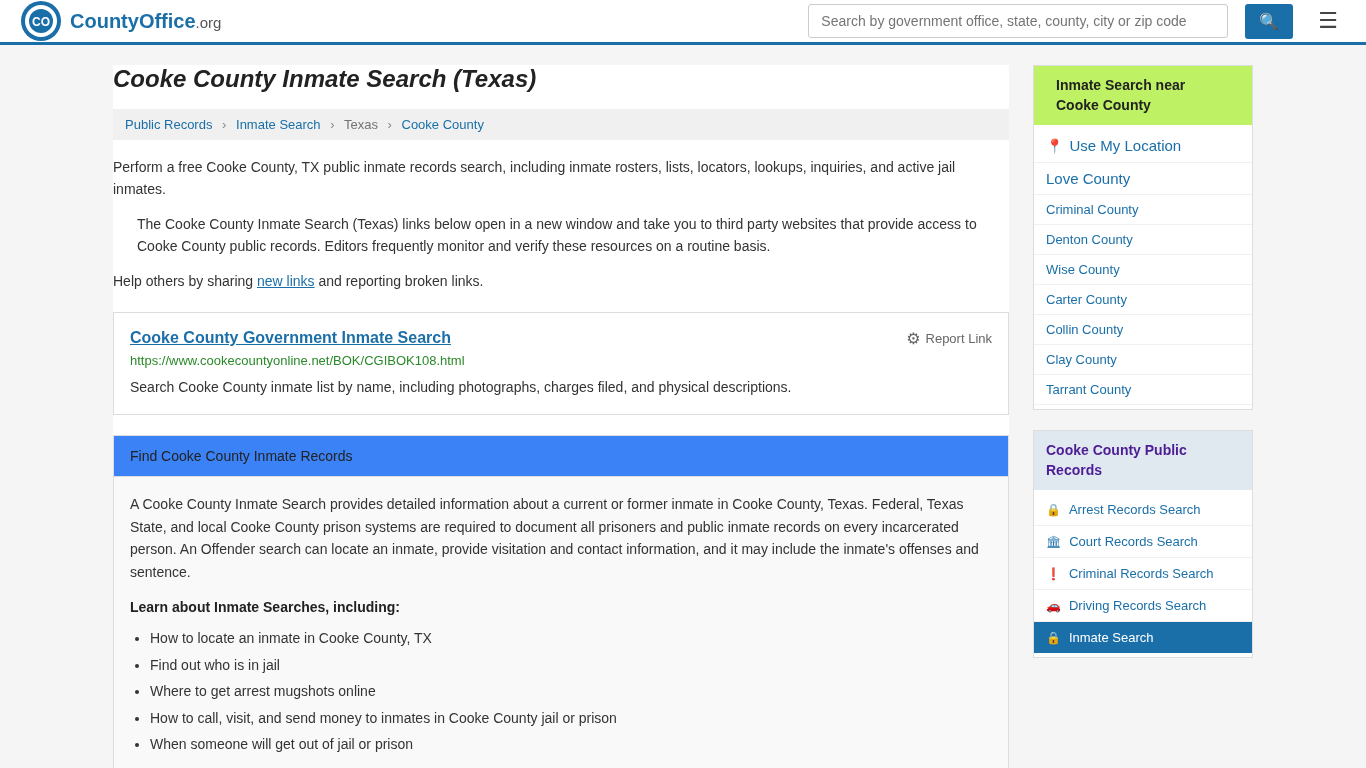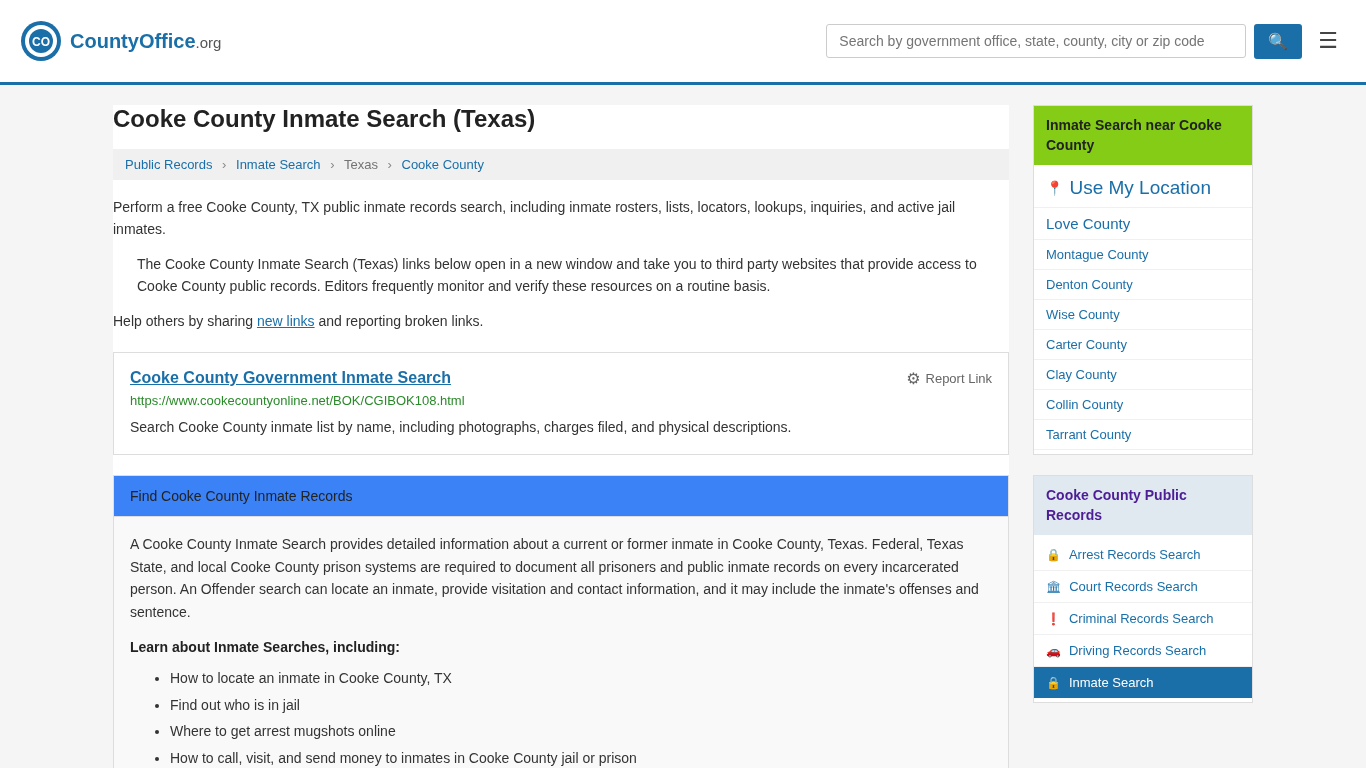--- a/index.html
+++ b/index.html
@@ -2,38 +2,38 @@
 <html><head>
   <meta charset="utf-8">
   <style>
     * { box-sizing: border-box; margin: 0; padding: 0; }
     body { font-family: Arial, sans-serif; font-size: 14px; color: #333; background: #f5f5f5; }
 
     
     #header {
       background: #fff;
       border-bottom: 3px solid #1a6fa8;
-      padding: 20px 20px;
+      padding: 0 20px;
       display: flex;
       align-items: center;
       justify-content: space-between;
     }
     #logo-area {
       display: flex;
       align-items: center;
       gap: 8px;
     }
     #logo-icon {
       width: 42px;
       height: 42px;
     }
     #search-area {
       display: flex;
       align-items: center;
-      gap: 8px;
+      gap: 17px;
     }
     #search-input {
       width: 420px;
       padding: 8px 12px;
       border: 1px solid #ccc;
       border-radius: 3px;
       font-size: 14px;
       color: #999;
     }
     #search-button {
@@ -168,21 +168,21 @@
       margin-bottom: 10px;
       color: #222;
     }
     #bullet-list {
       padding-left: 20px;
       line-height: 1.9;
       color: #333;
     }
     #bullet-list li {
       list-style-type: disc;
-      margin-left: 20px;
+      margin-left: 0;
     }
 
     
     #sidebar {
       width: 220px;
       flex-shrink: 0;
     }
 
     .sidebar-section {
       margin-bottom: 20px;
@@ -234,21 +234,21 @@
     <button id="menu-button" style="background:none;border:none;cursor:pointer;font-size:22px;color:#444;padding:4px 8px;">
       <span>☰</span>
     </button>
   </div>
 </div>
 
 <div id="main-container">
 
   <div id="content">
 
-    <h1 id="page-title" style="font-size:24px;font-weight:bold;color:#222;margin-bottom:16px;">Cooke County Inmate Search (Texas)</h1>
+    <h1 id="page-title" style="font-size:24px;font-weight:bold;color:#222;margin-bottom:16px;font-style:italic;">Cooke County Inmate Search (Texas)</h1>
 
     <div id="breadcrumb" style="background:#f0f0f0;padding:8px 12px;margin-bottom:16px;font-size:13px;color:#555;">
       <a href="#" style="color:#1a6fa8;text-decoration:none;">Public Records</a>
       <span style="margin:0 6px;color:#888;">›</span>
       <a href="#" style="color:#1a6fa8;text-decoration:none;">Inmate Search</a>
       <span style="margin:0 6px;color:#888;">›</span>
       <a href="#" style="color:#737373;text-decoration:none;">Texas</a>
       <span style="margin:0 6px;color:#888;">›</span>
       <a href="#" style="color:#1a6fa8;text-decoration:none;">Cooke County</a>
     </div>
@@ -286,34 +286,34 @@
             <li>When someone will get out of jail or prison</li>
           </ul>
       </div>
     </div>
 
   </div>
 
   <div id="sidebar" style="width:220px;flex-shrink:0;">
 
     <div class="sidebar-section" style="margin-bottom:20px;border:1px solid #ddd;background:#fff;">
-      <div class="sidebar-section-header" style="background:#84cc16;padding:10px 12px;font-size:14px;font-weight:bold;color:#222;line-height:1.4;">Inmate Search near Cooke County</div>
+      <div class="sidebar-section-header" style="background:#bef264;padding:10px 22px;font-size:14px;font-weight:bold;color:#222;line-height:1.4;">Inmate Search near Cooke County</div>
       <div class="sidebar-section-body" style="padding:4px 0;">
         <div class="use-location-row" style="display:flex;align-items:center;gap:6px;padding:8px 12px;border-bottom:1px solid #f0f0f0;cursor:pointer;">
           <span style="font-size:14px;color:#c00;">📍</span>
-          <a href="#" style="color:#1a6fa8;text-decoration:none;font-size:19px;">Use My Location</a>
+          <a href="#" style="color:#1a6fa8;text-decoration:none;font-size:15px;">Use My Location</a>
         </div>
         <div id="nearby-counties-list">
             <a href="#" style="display: block; padding: 7px 12px; color: rgb(26, 111, 168); text-decoration: none; font-size: 15px; border-bottom: 1px solid rgb(240, 240, 240);">Love County</a>
-            <a href="#" style="display: block; padding: 7px 12px; color: rgb(26, 111, 168); text-decoration: none; font-size: 13px; border-bottom: 1px solid rgb(240, 240, 240);">Montague County</a>
+            <a href="#" style="display: block; padding: 7px 12px; color: rgb(26, 111, 168); text-decoration: none; font-size: 13px; border-bottom: 1px solid rgb(240, 240, 240);">Criminal County</a>
             <a href="#" style="display: block; padding: 7px 12px; color: rgb(26, 111, 168); text-decoration: none; font-size: 13px; border-bottom: 1px solid rgb(240, 240, 240);">Denton County</a>
             <a href="#" style="display: block; padding: 7px 12px; color: rgb(26, 111, 168); text-decoration: none; font-size: 13px; border-bottom: 1px solid rgb(240, 240, 240);">Wise County</a>
             <a href="#" style="display: block; padding: 7px 12px; color: rgb(26, 111, 168); text-decoration: none; font-size: 13px; border-bottom: 1px solid rgb(240, 240, 240);">Carter County</a>
+            <a href="#" style="display: block; padding: 7px 12px; color: rgb(26, 111, 168); text-decoration: none; font-size: 13px; border-bottom: 1px solid rgb(240, 240, 240);">Collin County</a>
             <a href="#" style="display: block; padding: 7px 12px; color: rgb(26, 111, 168); text-decoration: none; font-size: 13px; border-bottom: 1px solid rgb(240, 240, 240);">Clay County</a>
-            <a href="#" style="display: block; padding: 7px 12px; color: rgb(26, 111, 168); text-decoration: none; font-size: 13px; border-bottom: 1px solid rgb(240, 240, 240);">Collin County</a>
             <a href="#" style="display: block; padding: 7px 12px; color: rgb(26, 111, 168); text-decoration: none; font-size: 13px; border-bottom: 1px solid rgb(240, 240, 240);">Tarrant County</a>
           </div>
       </div>
     </div>
 
     <div class="sidebar-section" style="border:1px solid #ddd;background:#fff;">
       <div class="sidebar-section-header" style="background:#e0e8f0;padding:10px 12px;font-size:14px;font-weight:bold;color:#4c1d95;line-height:1.4;">Cooke County Public Records</div>
       <div id="public-records-list" style="padding:4px 0;">
           <a href="#" style="display: flex; align-items: center; gap: 8px; padding: 8px 12px; color: rgb(26, 111, 168); text-decoration: none; font-size: 13px; border-bottom: 1px solid rgb(240, 240, 240);">
             <span style="font-size: 12px;">🔒</span>

